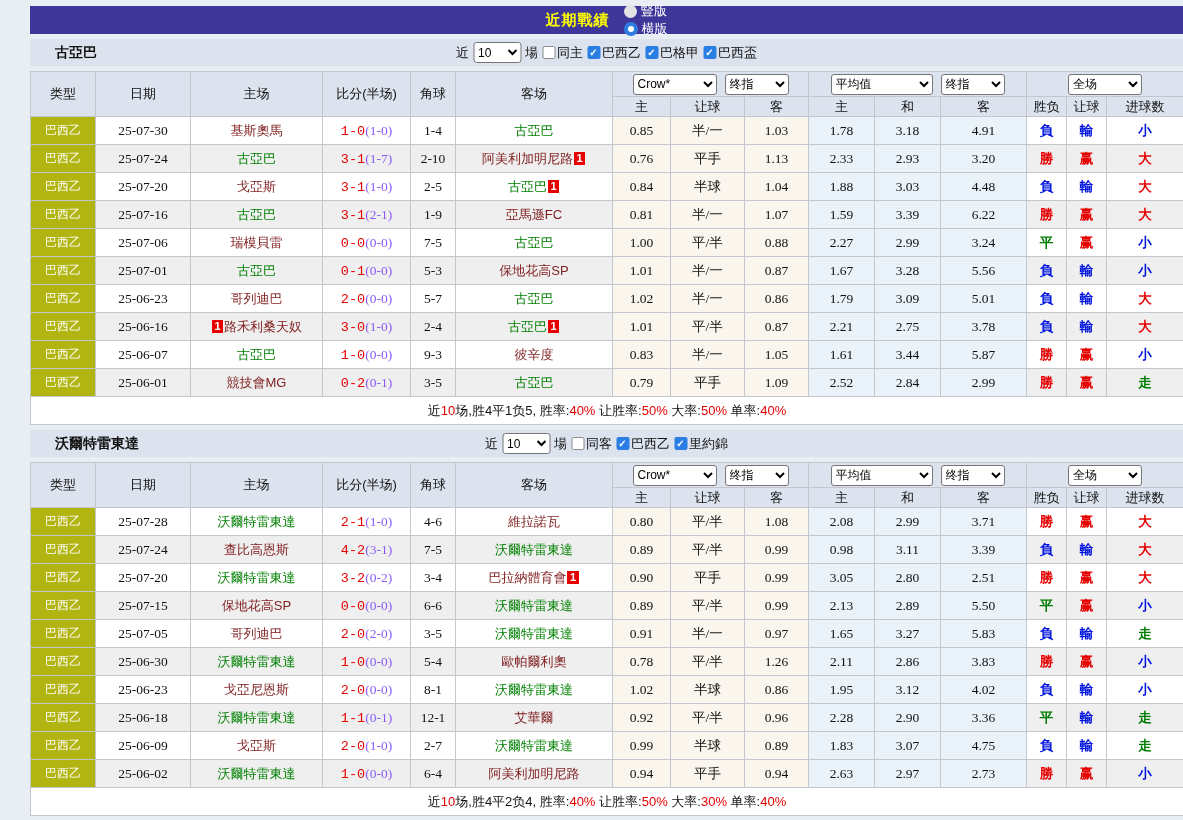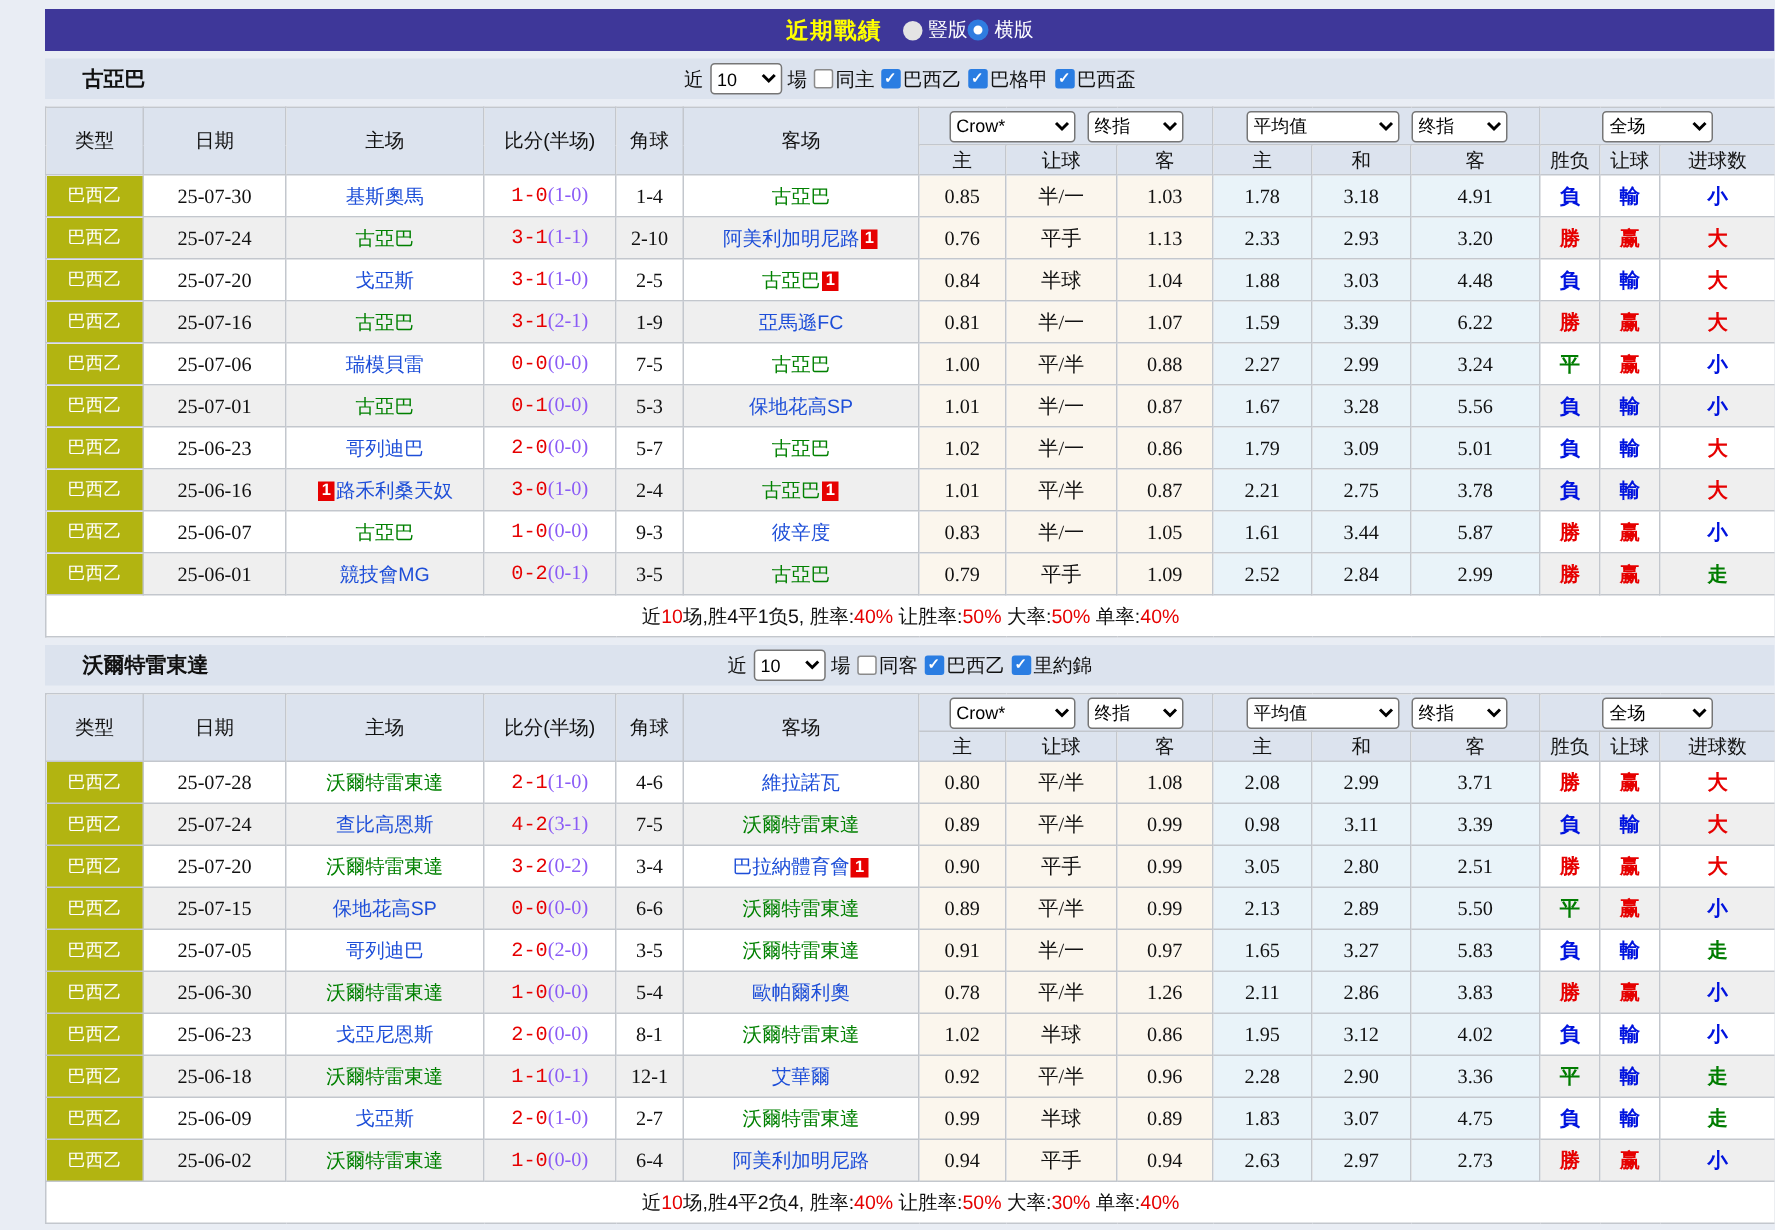--- a/index.html
+++ b/index.html
@@ -9,21 +9,21 @@
     font-family:"Liberation Sans",sans-serif;
     -webkit-font-smoothing:antialiased;
   }
   .page{margin-left:30px;width:1153px;}
   
   .topbar{
     margin-top:6px;height:28px;background:#3e3799;
     display:flex;align-items:center;justify-content:center;gap:14px;
   }
   .topbar .title{color:#ffff00;font-weight:bold;font-size:15px;letter-spacing:1px;}
-  .radio-group{display:flex;align-items:center;}
+  .radio-group{display:flex;align-items:center;flex-direction:column;}
   .radio-item{display:flex;align-items:center;gap:4px;cursor:default;}
   .radio{width:13px;height:13px;border-radius:50%;display:inline-block;box-sizing:border-box;}
   .radio.off{background:#e4e4e4;}
   .radio.on{background:#fff;border:4px solid #2f7ce0;width:14px;height:14px;}
   .rlabel{color:#ffffff;font-size:13px;}
   
   .secbar{
     margin-top:5px;height:27px;background:#dce3ee;
     position:relative;display:flex;align-items:center;
   }
@@ -55,21 +55,21 @@
   .tbl tbody td{height:27px;}
   .t-type{background:#b2b411;color:#fff;font-size:12px;}
   tr.odd  td.t-p{background:#ffffff;}
   tr.even td.t-p{background:#efefef;}
   .t-o{background:#fbf6ed;}
   .t-v{background:#e9f3f9;}
   .t-date,.t-score,.t-cor,.t-o,.t-v{font-family:"Liberation Serif",serif;font-size:13.5px;}
   .ft{color:#e60000;font-family:Liberation Mono, monospace;}
   .ht{color:#8b5cf6;}
   .tm-g{color:#008000;}
-  .tm-k{color:#1d4ed8;}
+  .tm-k{color:#7f1d1d;}
   .badge{
     display:inline-block;background:#e60000;color:#fff;font-size:11px;font-weight:bold;
     line-height:13px;padding:0 2.5px;margin:0 1px;vertical-align:1px;
     font-family:"Liberation Sans",sans-serif;
   }
   .t-r{font-weight:bold;font-size:13.5px;}
   .cr{color:#e60000;}
   .cb{color:#0013de;}
   .cg{color:#007c00;}
   tr.sum td{height:27px;background:#fff;font-size:13px;color:#111;}
@@ -167,21 +167,21 @@
             <td class="t-v">3.18</td>
             <td class="t-v">4.91</td>
             <td class="t-r t-p"><span class="cb">負</span></td>
             <td class="t-r t-p"><span class="cb">輸</span></td>
             <td class="t-r t-p"><span class="cb">小</span></td>
           </tr>
           <tr class="even">
             <td class="t-type">巴西乙</td>
             <td class="t-date t-p">25-07-24</td>
             <td class="t-home t-p"><span class="tm-g">古亞巴</span></td>
-            <td class="t-score t-p"><span class="ft">3-1</span><span class="ht">(1-1)</span></td>
+            <td class="t-score t-p"><span class="ft">3-1</span><span class="ht">(1-7)</span></td>
             <td class="t-cor t-p">2-10</td>
             <td class="t-away t-p"><span class="tm-k">阿美利加明尼路</span><span class="badge">1</span></td>
             <td class="t-o">0.76</td>
             <td class="t-o">平手</td>
             <td class="t-o">1.13</td>
             <td class="t-v">2.33</td>
             <td class="t-v">2.93</td>
             <td class="t-v">3.20</td>
             <td class="t-r t-p"><span class="cr">勝</span></td>
             <td class="t-r t-p"><span class="cr">赢</span></td>

